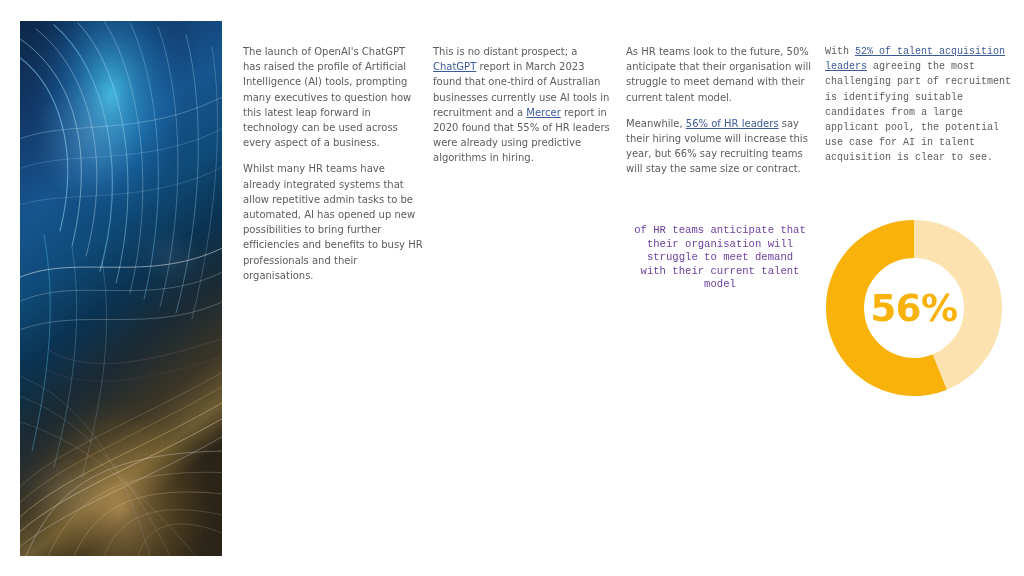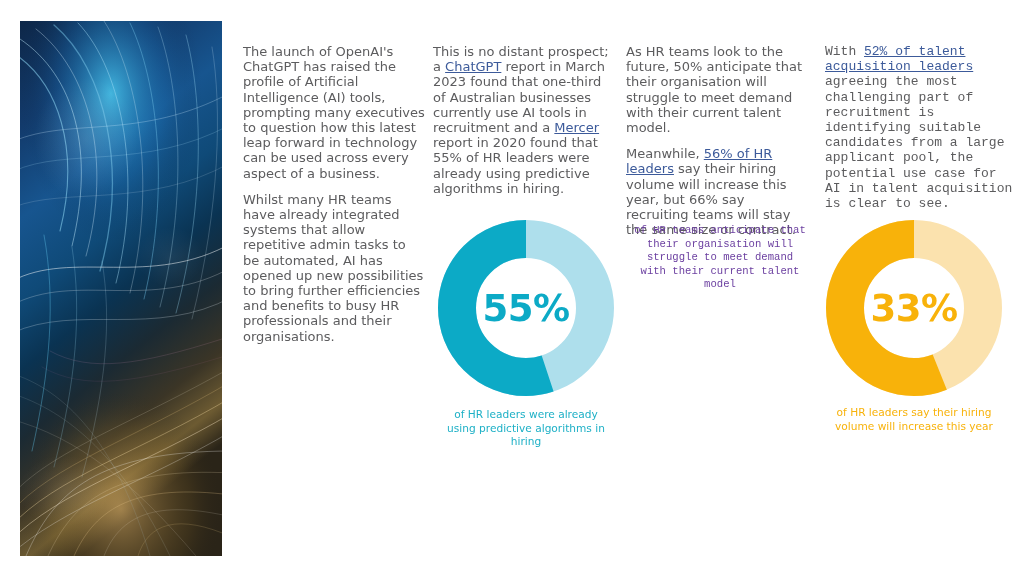--- a/index.html
+++ b/index.html
@@ -29,21 +29,21 @@
     height: 535px;
     overflow: hidden;
     background: #0a1a33;
   }
   .hero svg { display: block; }
 
   
   .col {
     position: absolute;
     top: 44px;
-    font-size: 13px;
+    font-size: 10px;
     line-height: 15.2px;
     color: #5c5c5e;
   }
   .col p { margin: 0 0 11px 0; }
   .col-1 { left: 243px; width: 182px; }
   .col-2 { left: 433px; width: 182px; }
   .col-3 { left: 626px; width: 185px; }
   .col-4 { left: 825px; width: 190px; font-family: Liberation Mono, monospace; }
 
   a.lnk {
@@ -191,39 +191,28 @@
       <p>This is no distant prospect; a <a class="lnk" href="#">ChatGPT</a> report in March 2023 found that one-third of Australian businesses currently use AI tools in recruitment and a <a class="lnk" href="#">Mercer</a> report in 2020 found that 55% of HR leaders were already using predictive algorithms in hiring.</p>
     </div>
   <div class="col col-3">
       <p>As HR teams look to the future, 50% anticipate that their organisation will struggle to meet demand with their current talent model.</p>
       <p>Meanwhile, <a class="lnk" href="#">56% of HR leaders</a> say their hiring volume will increase this year, but 66% say recruiting teams will stay the same size or contract.</p>
     </div>
   <div class="col col-4">
       <p>With <a class="lnk" href="#">52% of talent acquisition leaders</a> agreeing the most challenging part of recruitment is identifying suitable candidates from a large applicant pool, the potential use case for AI in talent acquisition is clear to see.</p>
     </div>
 
-  <div class="donut-wrap donut-1">
-    <div class="donut">
-      <svg width="176" height="176" viewBox="0 0 176 176">
-        <circle class="track" cx="88" cy="88" r="69" fill="none" stroke-width="38" stroke="#AEDFEC"></circle>
-        <circle class="value" cx="88" cy="88" r="69" fill="none" stroke-width="38" transform="rotate(-90 88 88) scale(1,-1) translate(0,-176)" stroke="#0CAAC6" stroke-dasharray="238.44688240746532 195.09290378792613" stroke-dashoffset="0"></circle>
-      </svg>
-      <div class="center-label" style="color: rgb(12, 170, 198);">55%</div>
-    </div>
-    <div class="caption cap-1" style="color: rgb(29, 176, 198);">of HR leaders were already using predictive algorithms in hiring</div>
-  </div>
 
   <div class="donut-wrap donut-2">
     <div class="caption cap-2" style="color: rgb(107, 63, 160);">of HR teams anticipate that their organisation will struggle to meet demand with their current talent model</div>
   </div>
 
   <div class="donut-wrap donut-3">
     <div class="donut">
       <svg width="176" height="176" viewBox="0 0 176 176">
         <circle class="track" cx="88" cy="88" r="69" fill="none" stroke-width="38" stroke="#FBE2AE"></circle>
         <circle class="value" cx="88" cy="88" r="69" fill="none" stroke-width="38" transform="rotate(-90 88 88) scale(1,-1) translate(0,-176)" stroke="#F8B20A" stroke-dasharray="242.78228026941923 190.75750592597223" stroke-dashoffset="0"></circle>
       </svg>
-      <div class="center-label" style="color: rgb(248, 178, 10);">33%</div>
-    </div>
-    <div class="caption cap-3" style="color: rgb(248, 178, 10);">of HR leaders say their hiring volume will increase this year</div>
+      <div class="center-label" style="color: rgb(248, 178, 10);">56%</div>
+    </div>
   </div>
 
 </div>
 
 </body></html>

